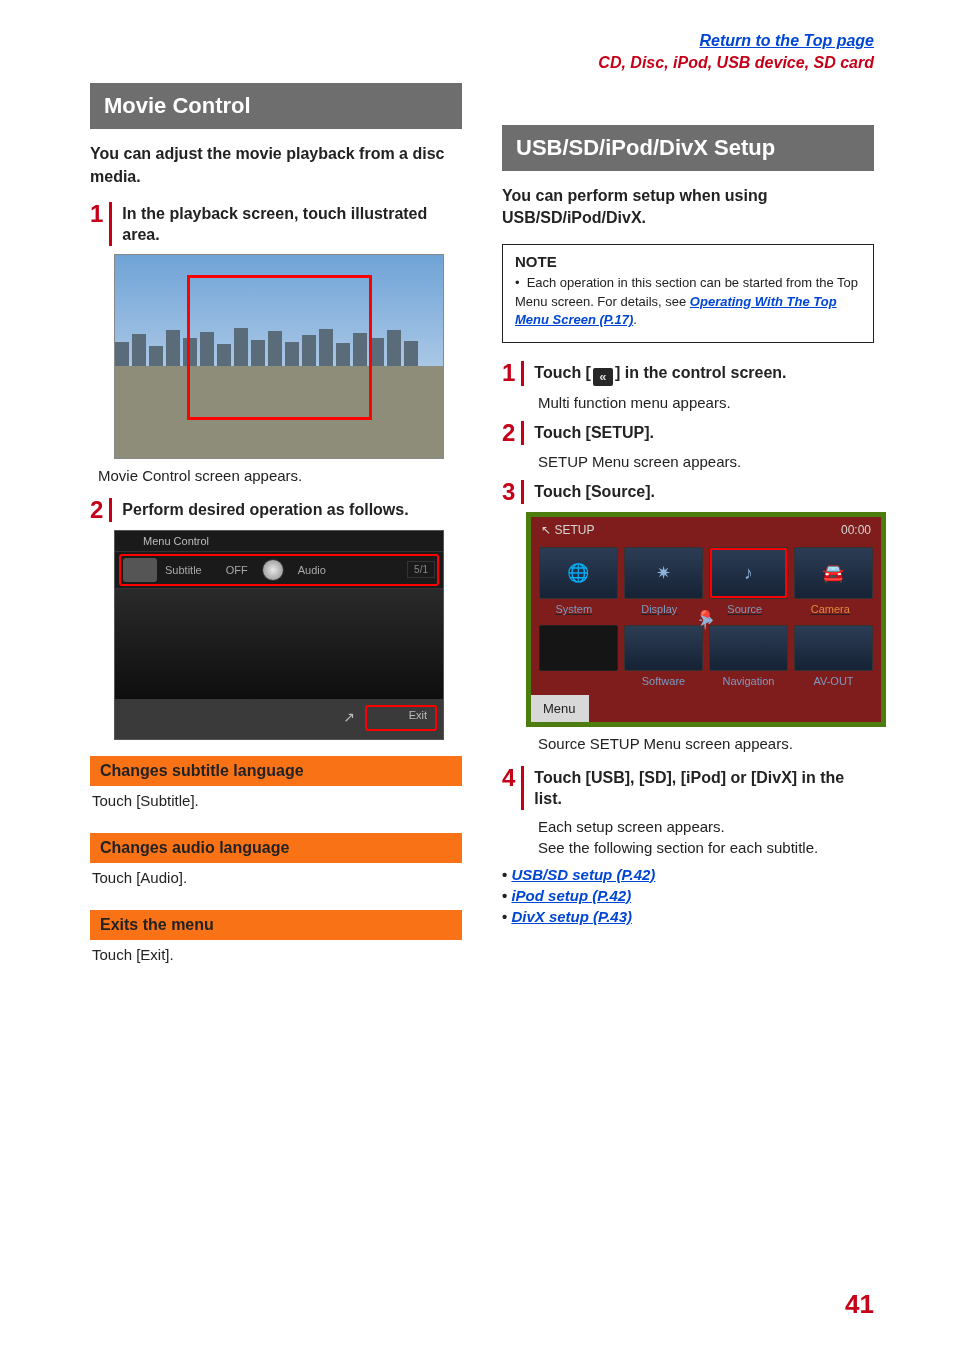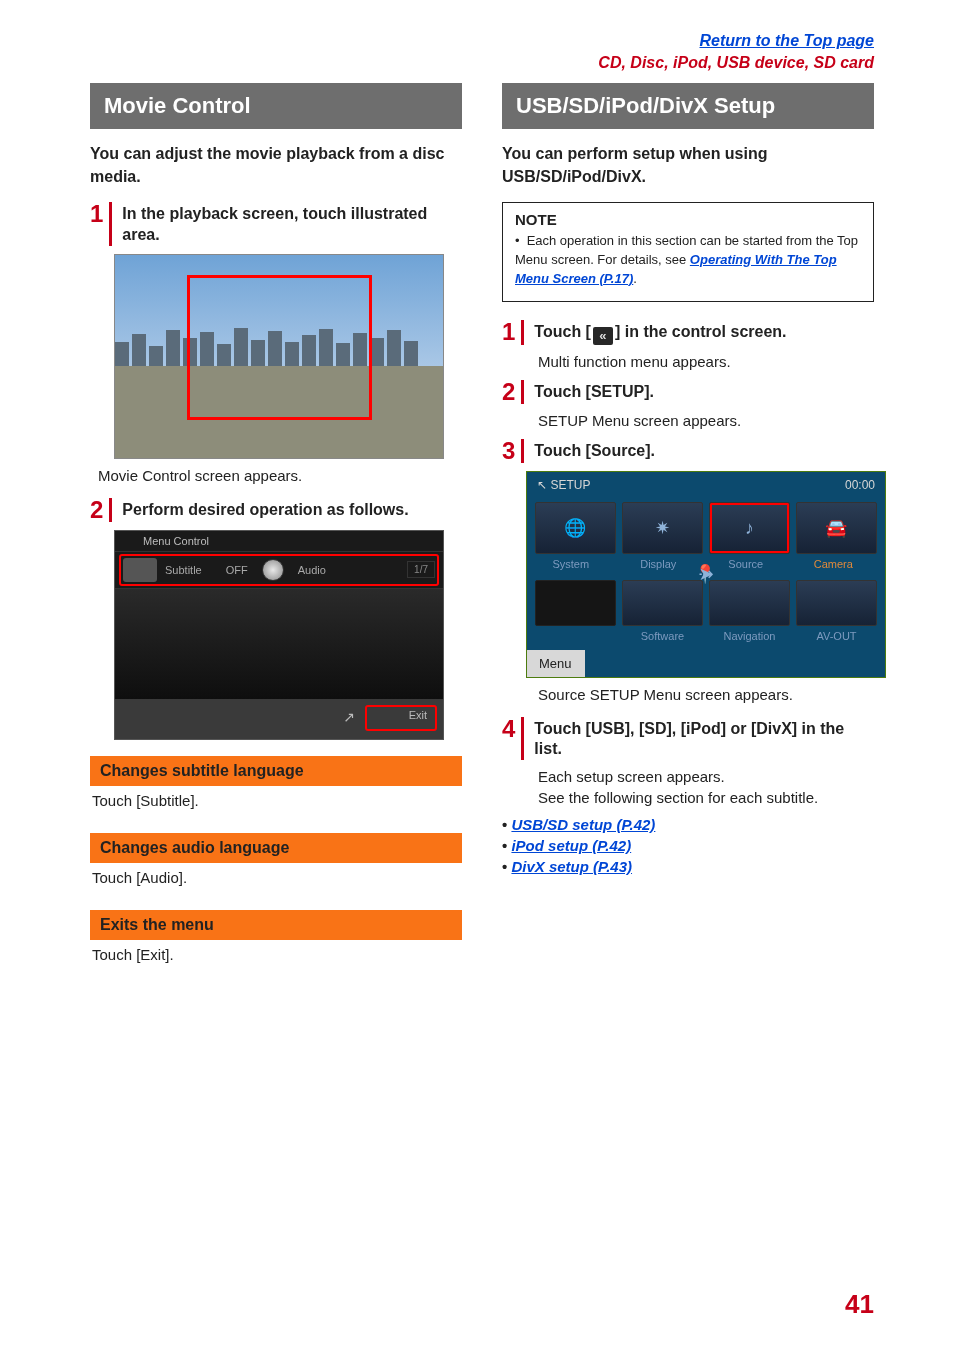--- a/index.html
+++ b/index.html
@@ -1,21 +1,21 @@
 <!DOCTYPE html>
 <html><head>
 <meta charset="utf-8">
 <style>
   * { box-sizing: border-box; margin: 0; padding: 0; }
   html, body { width: 954px; height: 1354px; font-family: "Helvetica Neue", Arial, sans-serif; background: #fff; color: #222; }
   .page { position: relative; width: 954px; height: 1354px; padding: 30px 80px 40px 90px; }
   .top-links { text-align: right; font-weight: 700; font-style: italic; font-size: 16px; line-height: 1.35; margin-bottom: 10px; }
   .top-links a { color: #0046d5; text-decoration: underline; }
   .top-links .red { color: #c60018; text-decoration: none; display: inline-block; }
-  .columns { display: flex; gap: 40px; }
+  .columns { display: flex; gap: 40px; align-items: center; }
   .col { flex: 1; min-width: 0; }
   .section-bar { background: #6e6e6e; color: #fff; font-weight: 700; font-size: 22px; padding: 10px 14px; margin-bottom: 14px; }
   .intro { font-weight: 700; font-size: 16px; line-height: 1.4; margin-bottom: 14px; }
   .step { display: flex; align-items: flex-start; margin-bottom: 8px; }
   .step-num { color: #c60018; font-weight: 800; font-size: 24px; margin-right: 6px; line-height: 1; }
   .step-bar { width: 3px; background: #c60018; margin-right: 10px; align-self: stretch; }
   .step-text { font-weight: 800; font-size: 16px; line-height: 1.3; padding-top: 2px; }
   .step-sub { font-size: 15px; margin-left: 36px; margin-bottom: 10px; }
   .photo { width: 330px; height: 205px; margin: 6px 0 8px 24px; position: relative; background: linear-gradient(#7aa9d8 0%, #7aa9d8 55%, #9aa19a 55%, #9aa19a 100%); border: 1px solid #888; overflow: hidden; }
   .photo .sky { position:absolute; inset:0; background: linear-gradient(#6fa3d6, #a9c7e6); height:55%; }
@@ -42,26 +42,26 @@
   .green-body { font-size:15px; padding:6px 2px 8px 2px; }
 
   .note-box { border:1px solid #222; padding:8px 12px 12px 12px; margin-bottom:18px; }
   .note-title { font-weight:800; font-size:15px; margin-bottom:4px; }
   .note-body { font-size:13px; line-height:1.45; }
   .note-body .dot { display:inline-block; width:8px; }
   .note-body a { color:#0046d5; font-weight:700; font-style:italic; text-decoration:underline; }
 
   .ctrl-icon { display:inline-block; width:20px; height:18px; background:#272727; color:#ddd; font-size:13px; text-align:center; line-height:18px; border-radius:2px; vertical-align:-3px; margin:0 2px; }
 
-  .setup-shot { width:360px; margin:6px 0 8px 24px; background:#0c4a6e; border:1px solid #4d7c0f; position:relative; }
+  .setup-shot { width:360px; margin:6px 0 8px 24px; background:#7f1d1d; border:5px solid #4d7c0f; position:relative; }
   .setup-shot .top { display:flex; justify-content:space-between; padding:6px 10px; color:#d6d6d6; font-size:12px; }
   .setup-shot .grid { display:grid; grid-template-columns:repeat(4,1fr); gap:6px; padding:4px 8px; }
   .setup-shot .tile { height:52px; background:linear-gradient(#2b3d55,#162235); border:1px solid #333; border-radius:2px; position:relative; }
   .setup-shot .tile.sel { box-shadow: inset 0 0 0 2px #ff0000; }
-  .setup-shot .labels { display:grid; grid-template-columns:repeat(4,1fr); gap:16px; padding:0 16px 6px 8px; }
+  .setup-shot .labels { display:grid; grid-template-columns:repeat(4,1fr); gap:16px; padding:0 16px 6px 8px;text-decoration:underline; }
   .setup-shot .lab { text-align:center; font-size:11px; color:#7d9abf; }
   .setup-shot .lab.sel { color:#e0893b; }
   .setup-shot .row3 { display:grid; grid-template-columns:repeat(4,1fr); gap:6px; padding:4px 8px; }
   .setup-shot .tile3 { height:46px; background:linear-gradient(#2b3d55,#162235); border:1px solid #333; border-radius:2px; }
   .setup-shot .tile3.blank { background:#151515; border-color:#222; }
   .setup-shot .labels3 { display:grid; grid-template-columns:repeat(4,1fr); gap:6px; padding:0 8px 8px 8px; }
   .setup-shot .menu-btn { background:#d8d8d8; color:#222; font-size:13px; padding:6px 12px; width:58px; }
   .setup-shot .sicon { position:absolute; left:50%; top:50%; transform:translate(-50%,-50%); font-size:18px; color:#8fb3d9; }
   .setup-caption { font-size:15px; margin-left:36px; margin-bottom:14px; }
 
@@ -130,21 +130,21 @@
 
       <div class="menu-shot">
         <div class="hdr">Menu Control</div>
         <div class="row">
           <div class="hl-row"></div>
           <div class="thumb"></div>
           <span class="lbl">Subtitle</span>
           <span class="lbl" style="margin-left:24px">OFF</span>
           <div class="knob"></div>
           <span class="lbl">Audio</span>
-          <span class="pg">1/7</span>
+          <span class="pg">5/1</span>
         </div>
         <div class="blank"></div>
         <div class="footer">
           <span class="icon">↗</span>
           <span class="exit-lbl">Exit</span>
           <div class="hl-exit"></div>
         </div>
       </div>
 
       <div class="green-head">Changes subtitle language</div>

